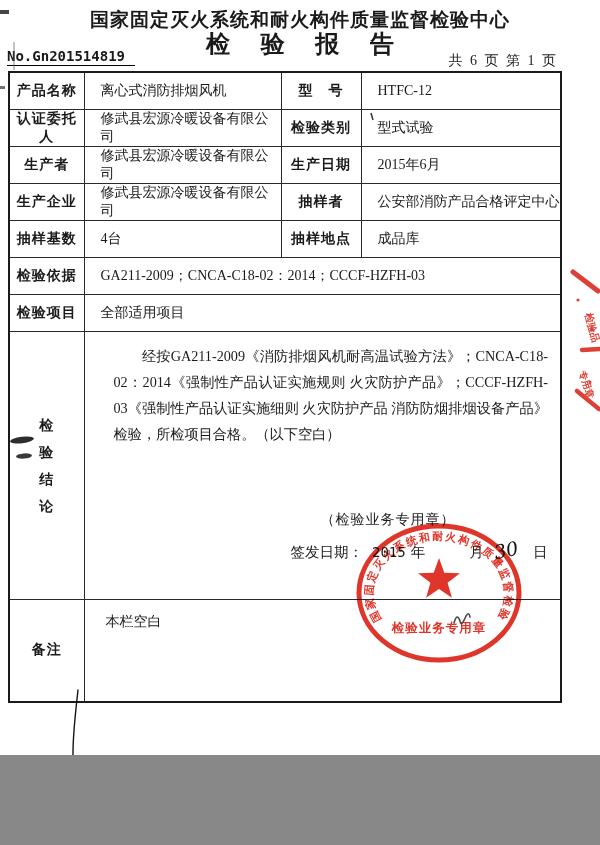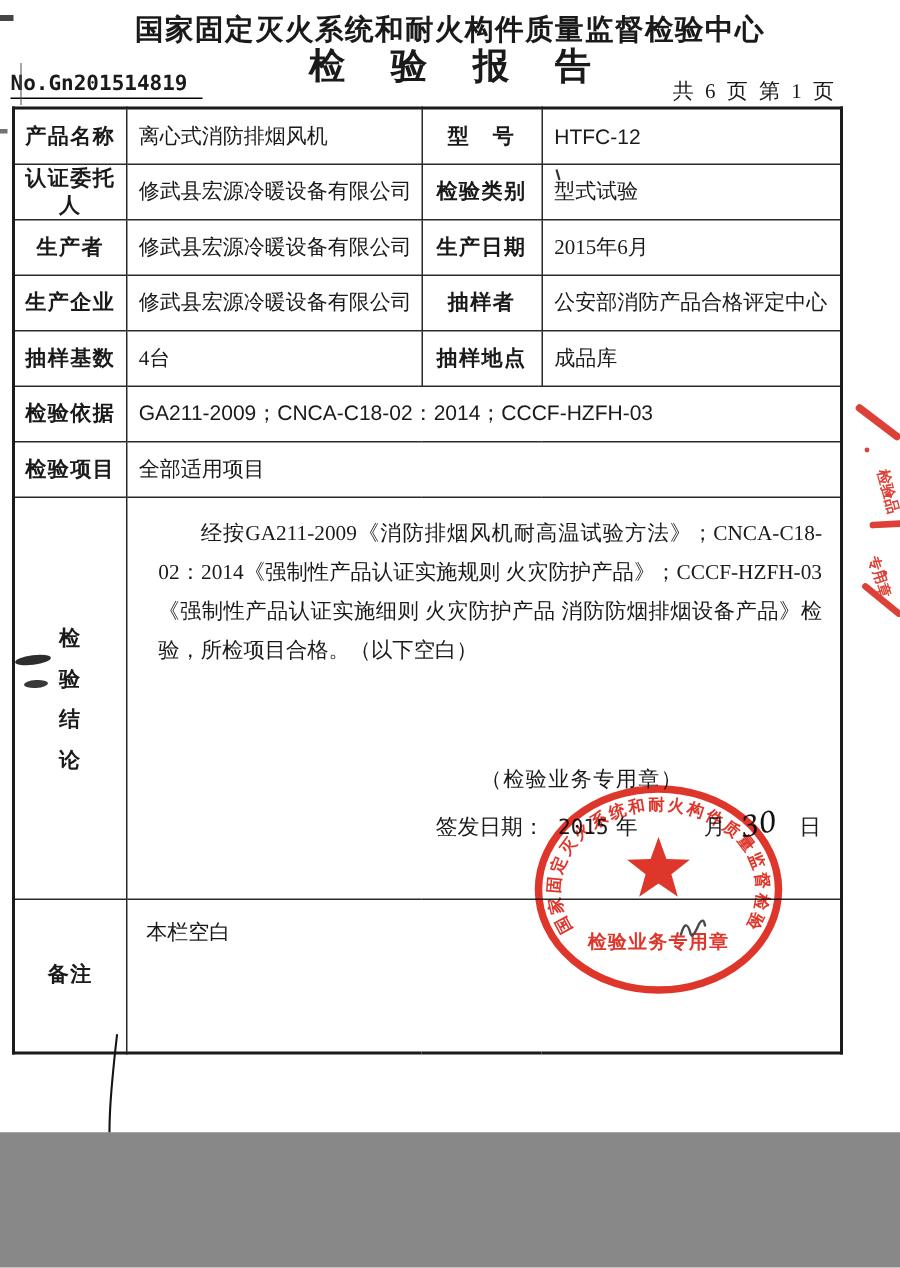--- a/index.html
+++ b/index.html
@@ -15,23 +15,23 @@
   .report-no{position:absolute;top:48px;left:7px;
              font-family:"DejaVu Sans Mono",monospace;font-weight:bold;font-size:14px;
              border-bottom:1px solid #000;padding:0 10px 1px 0;}
   .page-info{position:absolute;top:52px;right:42px;font-size:14px;letter-spacing:2px;}
   
   table.report{position:absolute;left:8px;top:71px;width:552px;border-collapse:collapse;
                table-layout:fixed;border:2px solid #1b1b1b;}
   table.report th,table.report td{border:1px solid #2a2a2a;padding:0;overflow:hidden;}
   table.report th{font-family:"Liberation Sans","DejaVu Sans",sans-serif;
                   font-weight:bold;font-size:14px;text-align:center;letter-spacing:1px;}
-  table.report td{font-size:14px;padding-left:8px;}
+  table.report td{font-size:14px;padding-left:16px;}
   .h38{height:37px;}
-  td.mono{font-family:Liberation Sans, sans-serif;font-size:13.5px;margin-top:20px;}
+  td.mono{font-family:Liberation Serif, serif;font-size:13.5px;margin-top:20px;}
   td.concl-cell{position:relative;padding:0;vertical-align:top;}
   .concl-text{margin:0;padding:11px 12px 0 13px;font-size:14.2px;line-height:26px;
               text-align:justify;text-indent:2em;}
   .vlabel{display:flex;flex-direction:column;align-items:center;justify-content:center;gap:11px;}
   .vlabel span{line-height:16px;}
   .seal-note{position:absolute;left:236px;top:179px;font-size:14px;letter-spacing:1px;white-space:nowrap;}
   .date-line{position:absolute;left:206px;top:207px;font-size:14.5px;white-space:nowrap;}
   .date-line .yr{font-family:"DejaVu Sans Mono",monospace;font-size:14px;margin-left:9px;margin-top:20px;}
   .date-line .zi-nian{margin-left:5px;}
   .date-line .zi-yue{margin-left:44px;}

